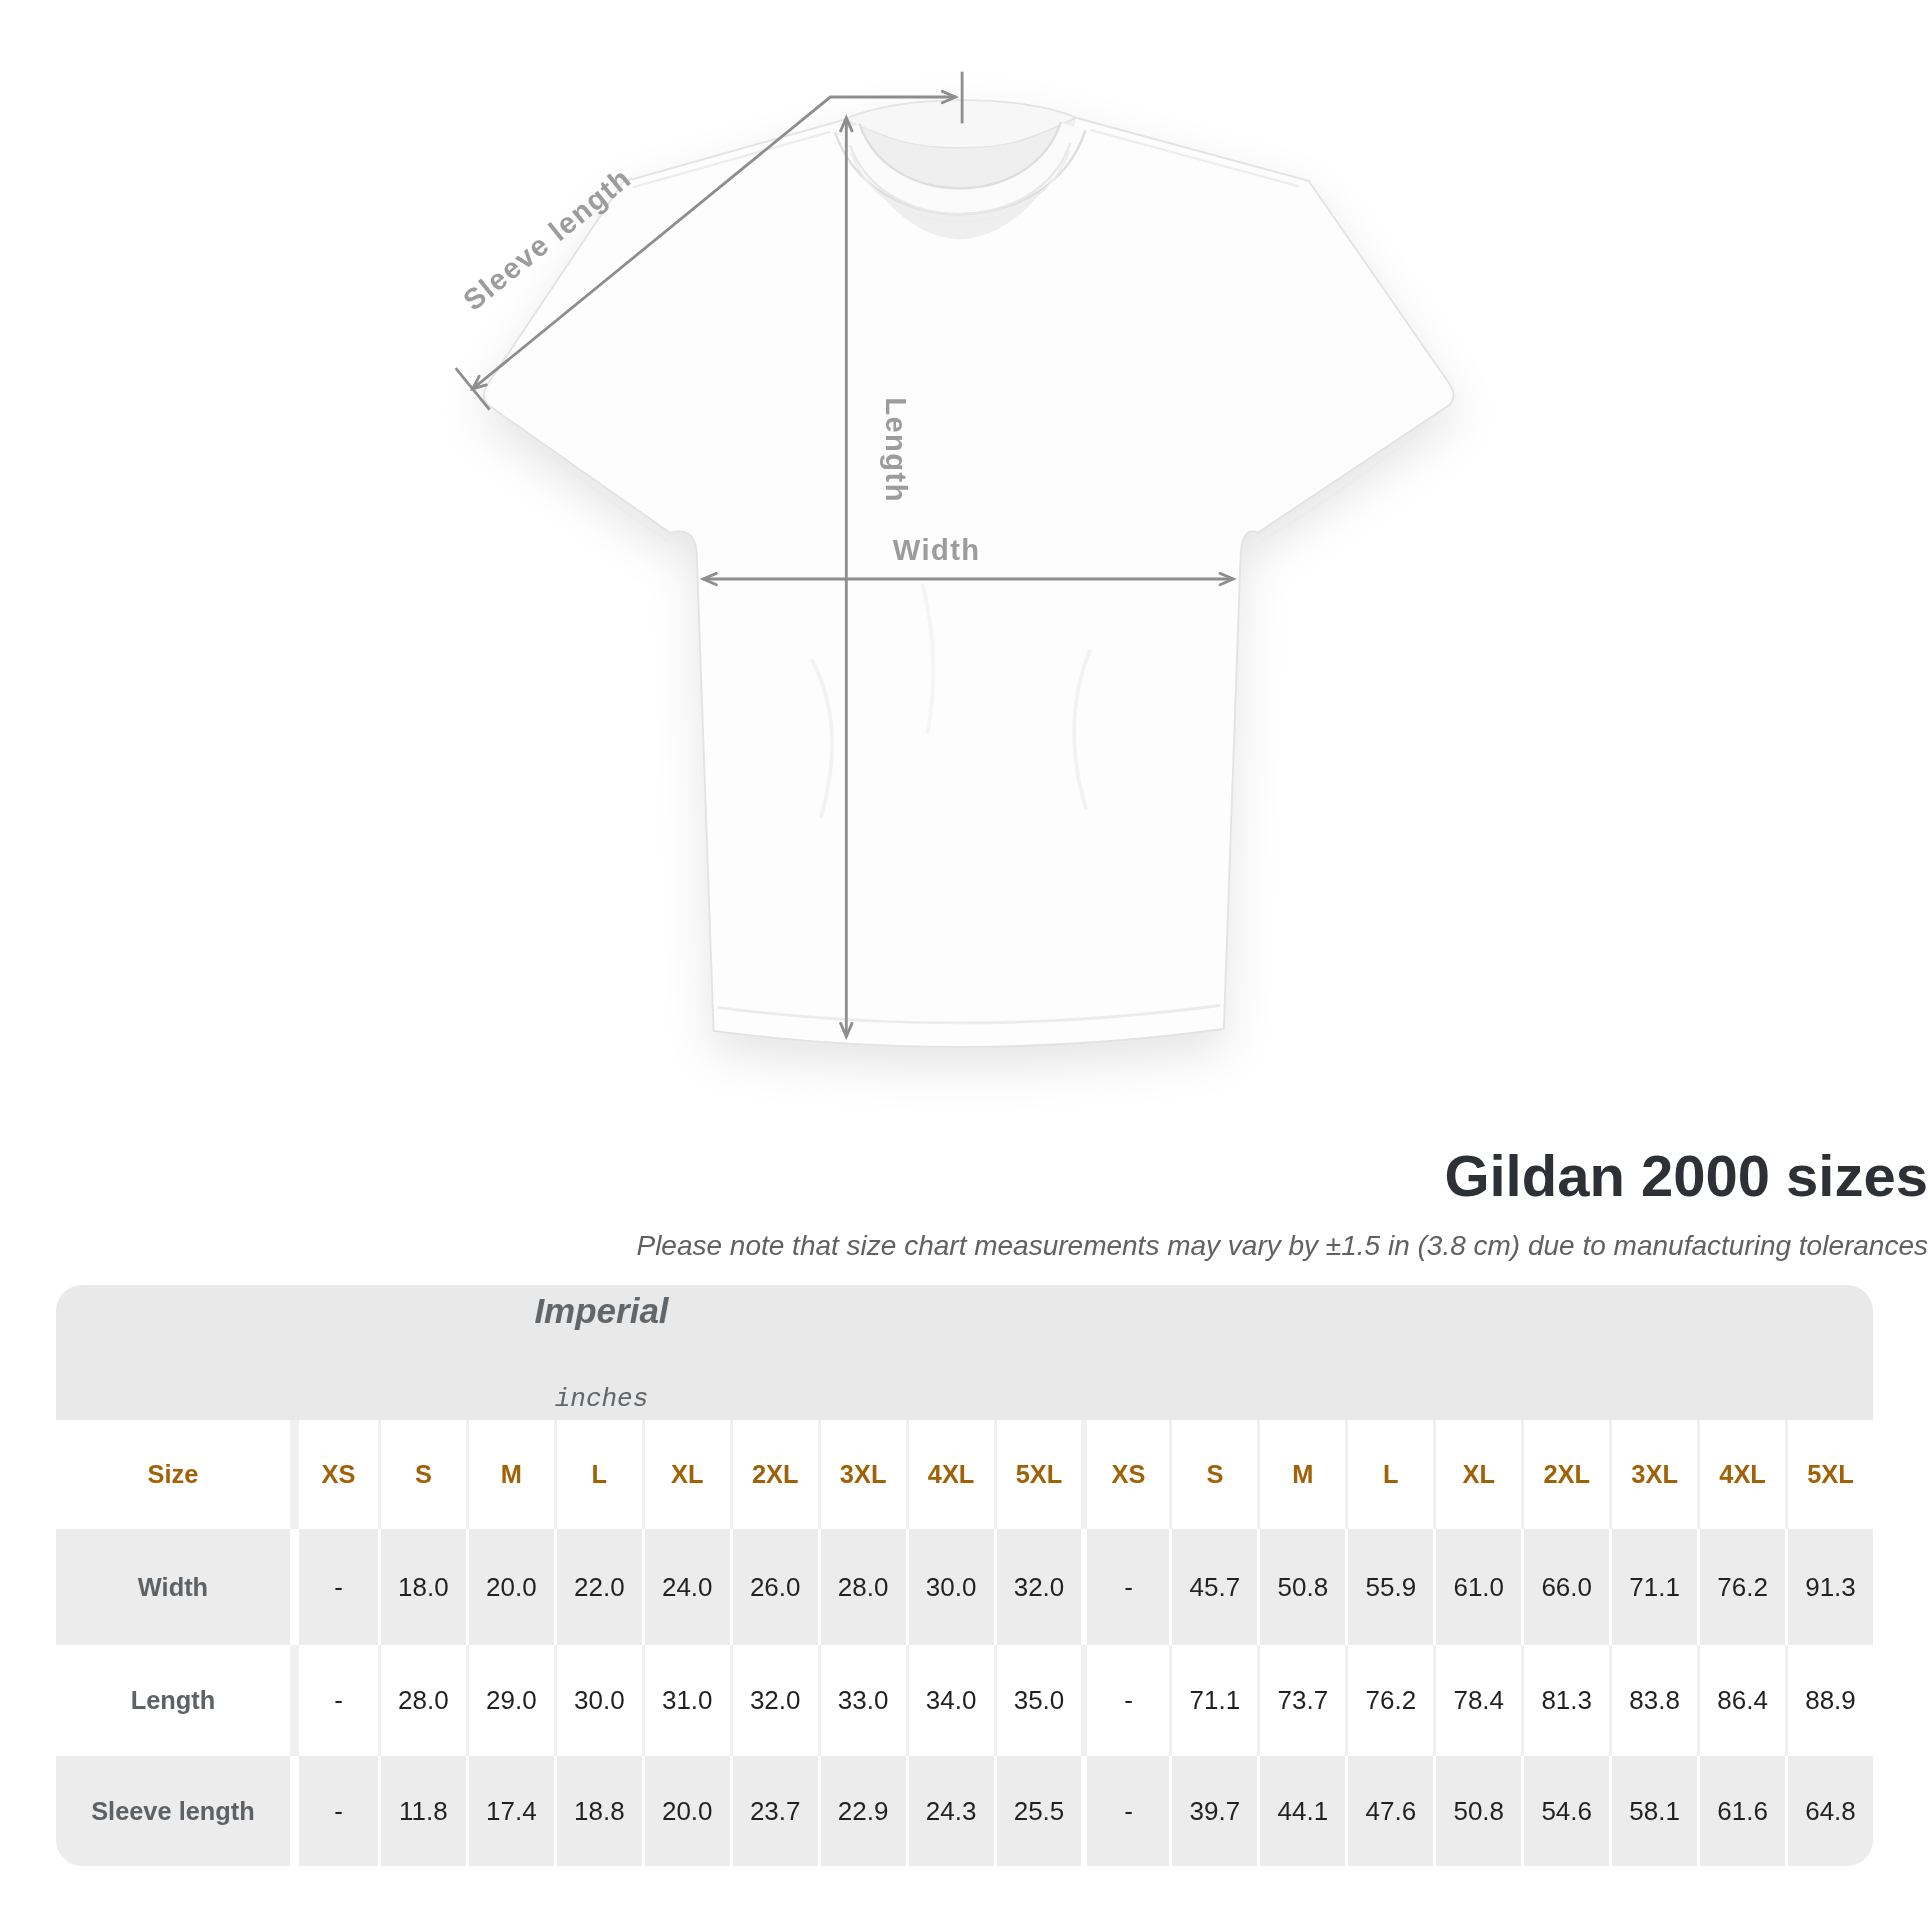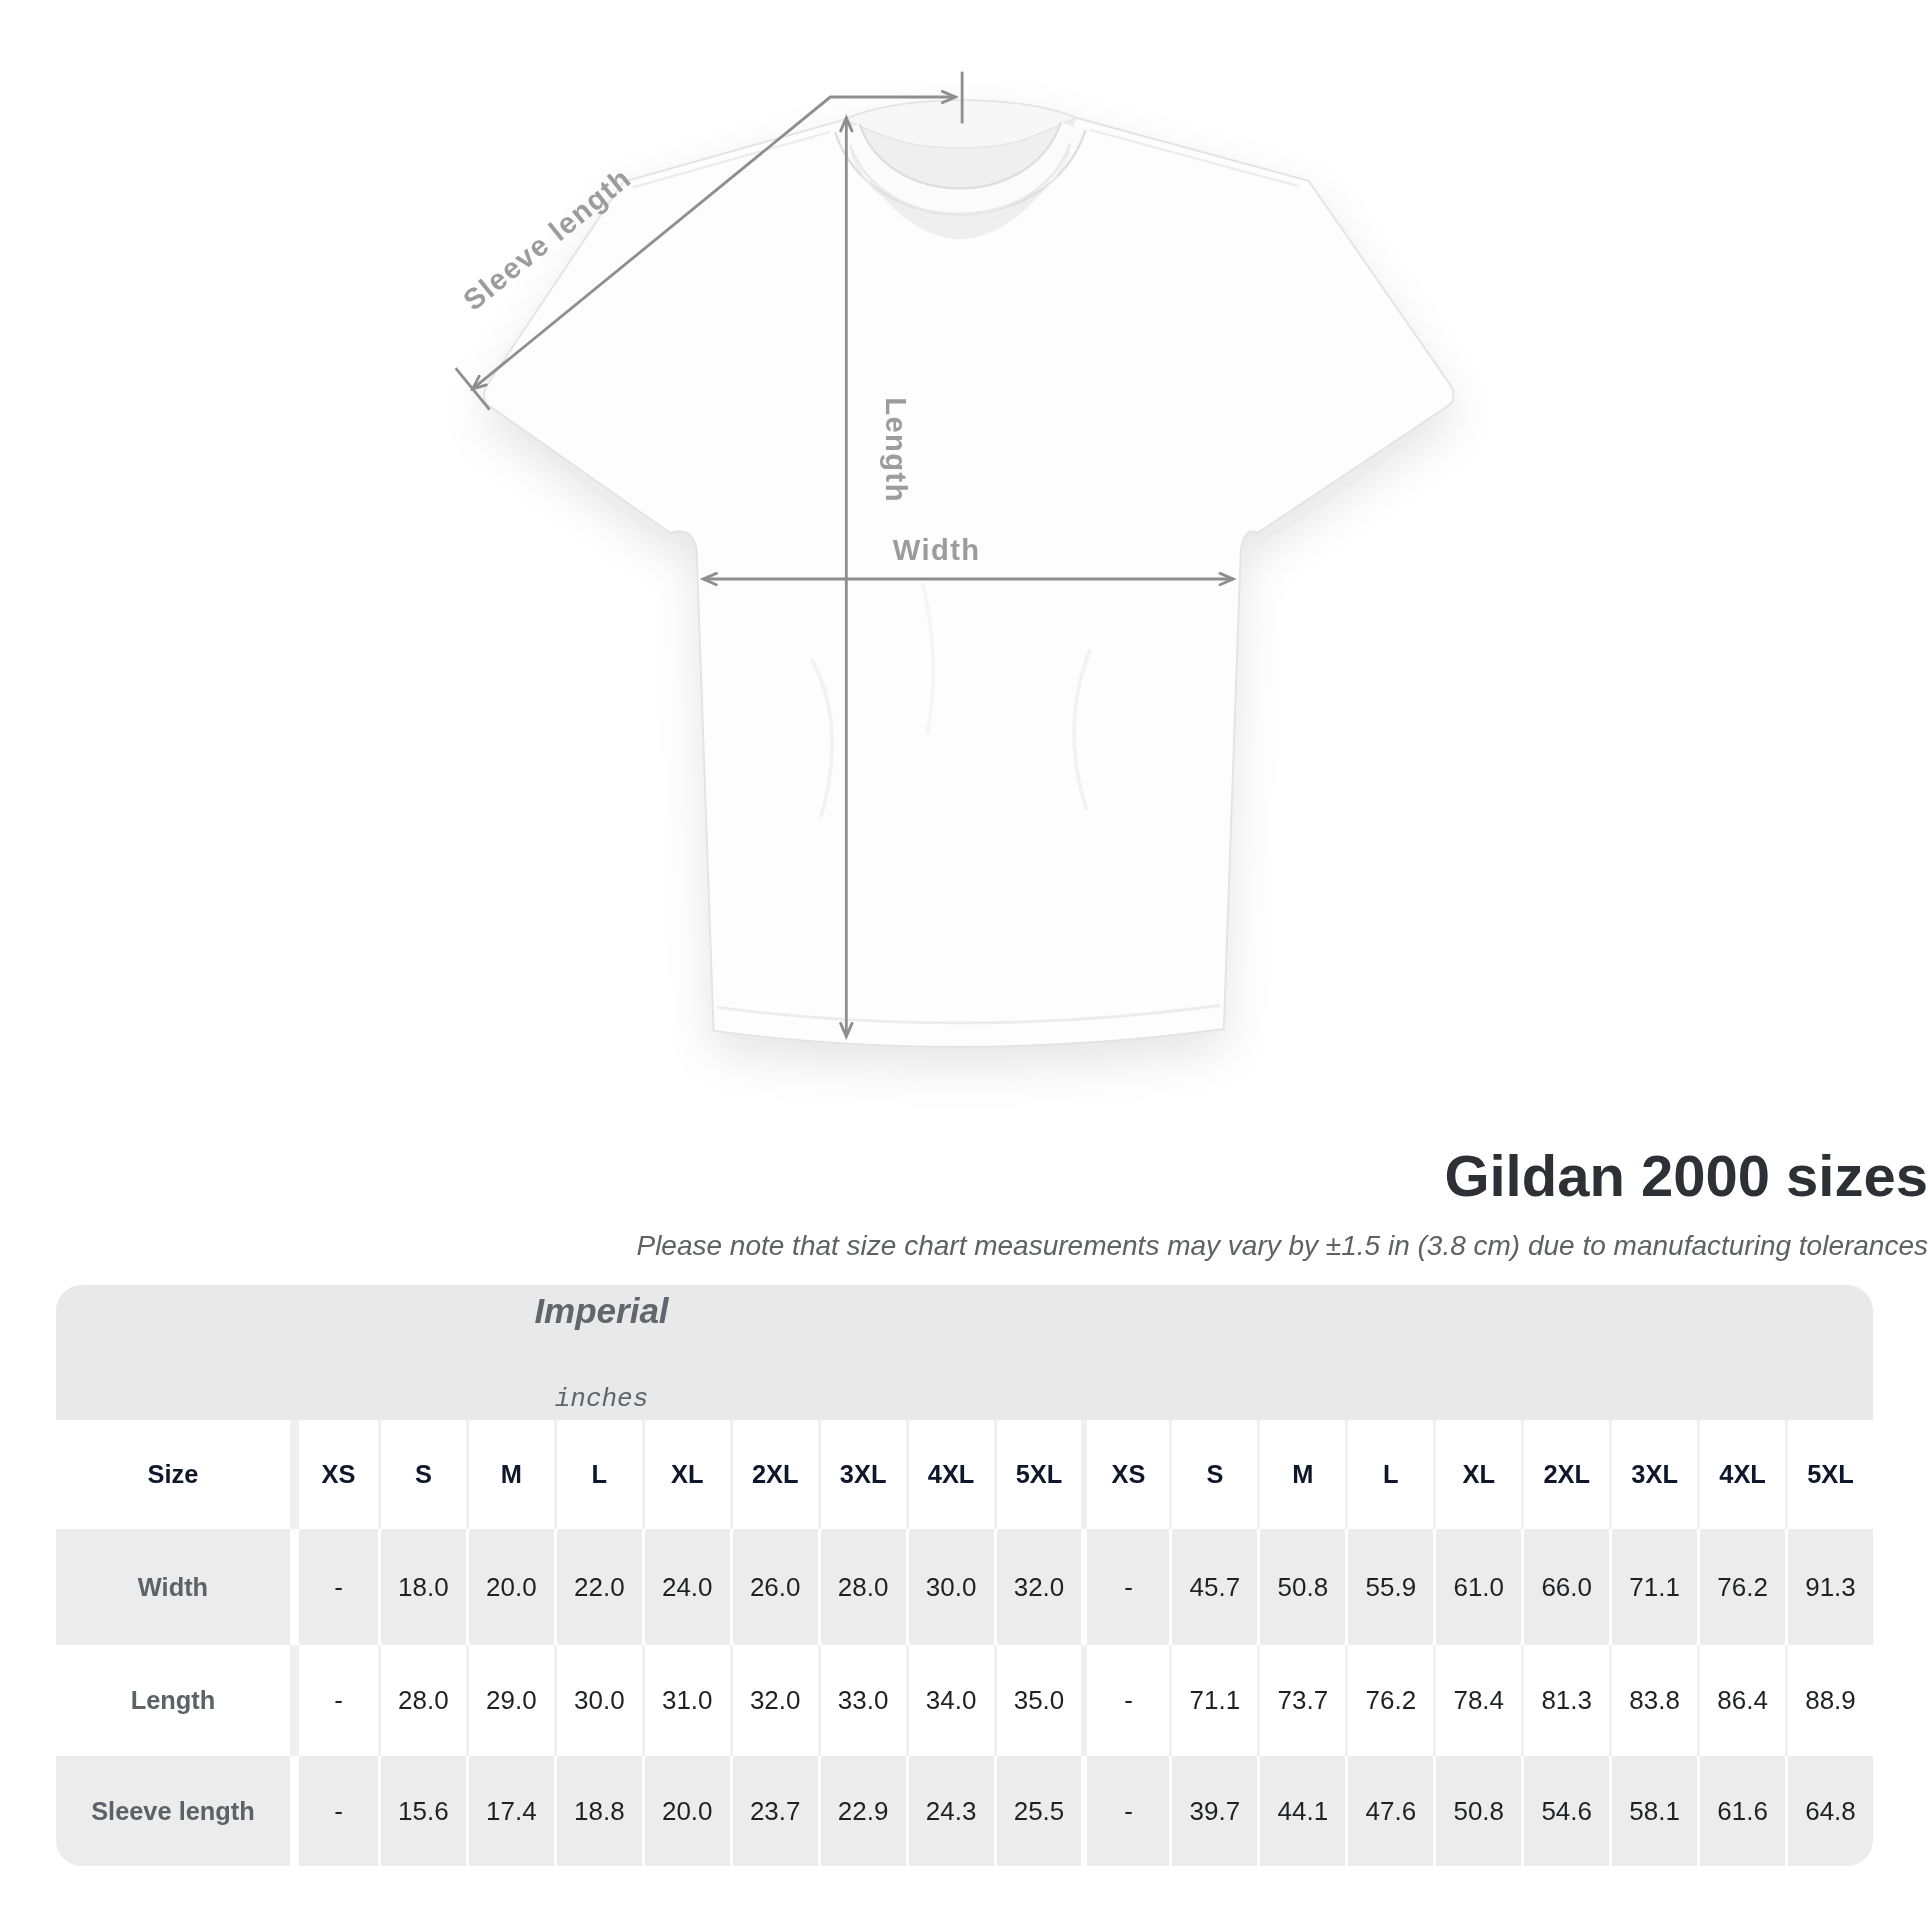--- a/index.html
+++ b/index.html
@@ -24,21 +24,21 @@
   .band-half.right{flex:1;}
   .gname{font-size:35px;font-weight:bold;font-style:italic;color:#61666a;}
   .gunit{margin-top:13px;font-size:26px;font-style:italic;color:#61666a;font-family:Liberation Mono, monospace;}
 
   .c{display:flex;align-items:center;justify-content:center;background:#ffffff;}
   .c.s{border-left:3.8px solid #f0f0f0;}
   .c.gs{border-left:6.6px solid #f0f0f0;}
   .c.ws{border-left:9.4px solid #f0f0f0;}
   .c.g{background:#ececec;}
   .c.g.s,.c.g.gs,.c.g.ws{border-left-color:#ffffff;}
-  .hc{font-size:25.4px;font-weight:bold;color:#0f172a;}
+  .hc{font-size:25.4px;font-weight:bold;color:#a16207;}
   .lb{font-size:25.4px;font-weight:bold;color:#5c6266;}
   .v{font-size:26px;color:#1f2123;}
 </style>
 </head>
 <body>
 
 <div class="diagram-wrap">
   <svg width="1928" height="1111" viewBox="0 0 2048 1180">
     <defs>
       <marker id="arr" markerUnits="userSpaceOnUse" markerWidth="20" markerHeight="20" refX="16" refY="8" orient="auto-start-reverse">
@@ -169,21 +169,21 @@
   <div class="c v s">73.7</div>
   <div class="c v s">76.2</div>
   <div class="c v s">78.4</div>
   <div class="c v s">81.3</div>
   <div class="c v s">83.8</div>
   <div class="c v s">86.4</div>
   <div class="c v s">88.9</div>
 
   <div class="c g lb">Sleeve length</div>
   <div class="c g v ws">-</div>
-  <div class="c g v s">15.6</div>
+  <div class="c g v s">11.8</div>
   <div class="c g v s">17.4</div>
   <div class="c g v s">18.8</div>
   <div class="c g v s">20.0</div>
   <div class="c g v s">23.7</div>
   <div class="c g v s">22.9</div>
   <div class="c g v s">24.3</div>
   <div class="c g v s">25.5</div>
   <div class="c g v gs">-</div>
   <div class="c g v s">39.7</div>
   <div class="c g v s">44.1</div>

